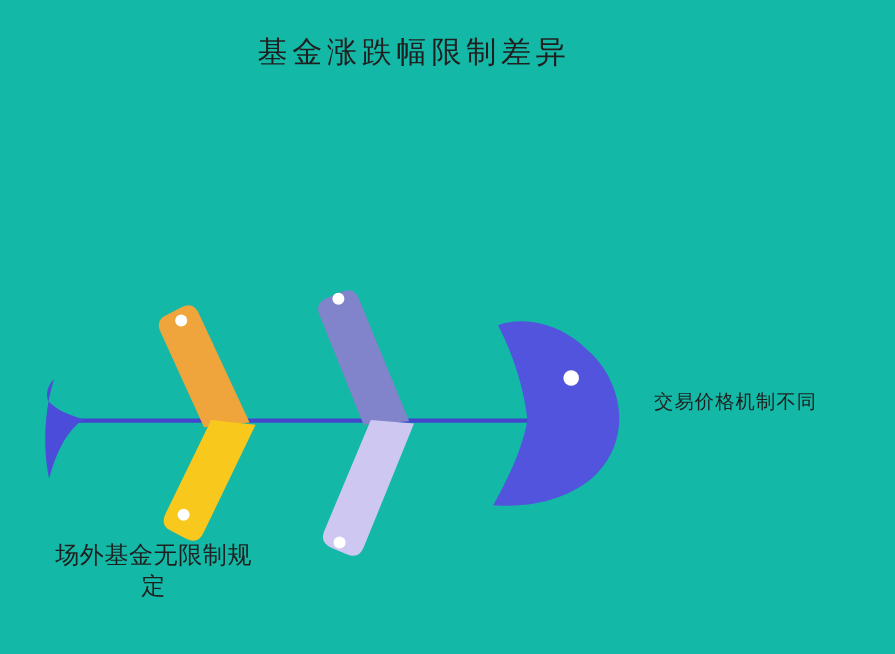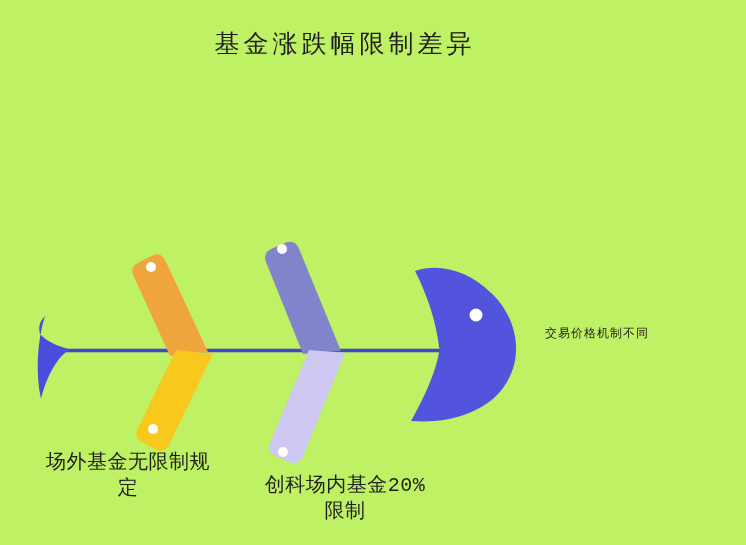--- a/index.html
+++ b/index.html
@@ -1,22 +1,22 @@
 <!DOCTYPE html>
 <html><head>
 <meta charset="utf-8">
 <style>
   html, body { margin: 0; padding: 0; background: #ffffff; }
   .stage {
     position: relative;
     width: 746px;
     height: 545px;
-    background: #bef264;
+    background: #14b8a6;
     overflow: hidden;
-    font-family: Liberation Mono, monospace;
+    font-family: Liberation Sans, sans-serif;
     color: #1f1f1f;
   }
   .title {
     position: absolute;
     left: 0;
     top: 27px;
     width: 690px;
     text-align: center;
     font-size: 25px;
     font-weight: 500;
@@ -34,21 +34,21 @@
     color: #1f1f1f;
   }
   .label-top-1 { left: 45px;  top: 168px; }
   .label-top-2 { left: 256px; top: 150px; }
   .label-bottom-1 { left: 38px;  top: 450px; }
   .label-bottom-2 { left: 255px; top: 473px; }
   .head-label {
     position: absolute;
     left: 545px;
     top: 325px;
-    font-size: 12px;
+    font-size: 16px;
     letter-spacing: 1px;
     white-space: nowrap;
     color: #1f1f1f;
   }
   svg.fishbone { position: absolute; left: 0; top: 0; }
 </style>
 </head>
 <body>
 
 <div class="stage">
@@ -85,17 +85,16 @@
              C 477 413 448 424 411 421
              C 424 398 436 372 439.5 350
              C 437 325 428 296 415 271 Z" fill="#5254DD"></path>
     <circle cx="476" cy="315" r="6.5" fill="#ffffff"></circle>
   </svg>
 
 
 
   <div class="bone-label label-bottom-1">场外基金无限制规定</div>
 
-  <div class="bone-label label-bottom-2">创科场内基金20%限制</div>
 
   <div class="head-label">交易价格机制不同</div>
 
 </div>
 
 </body></html>

